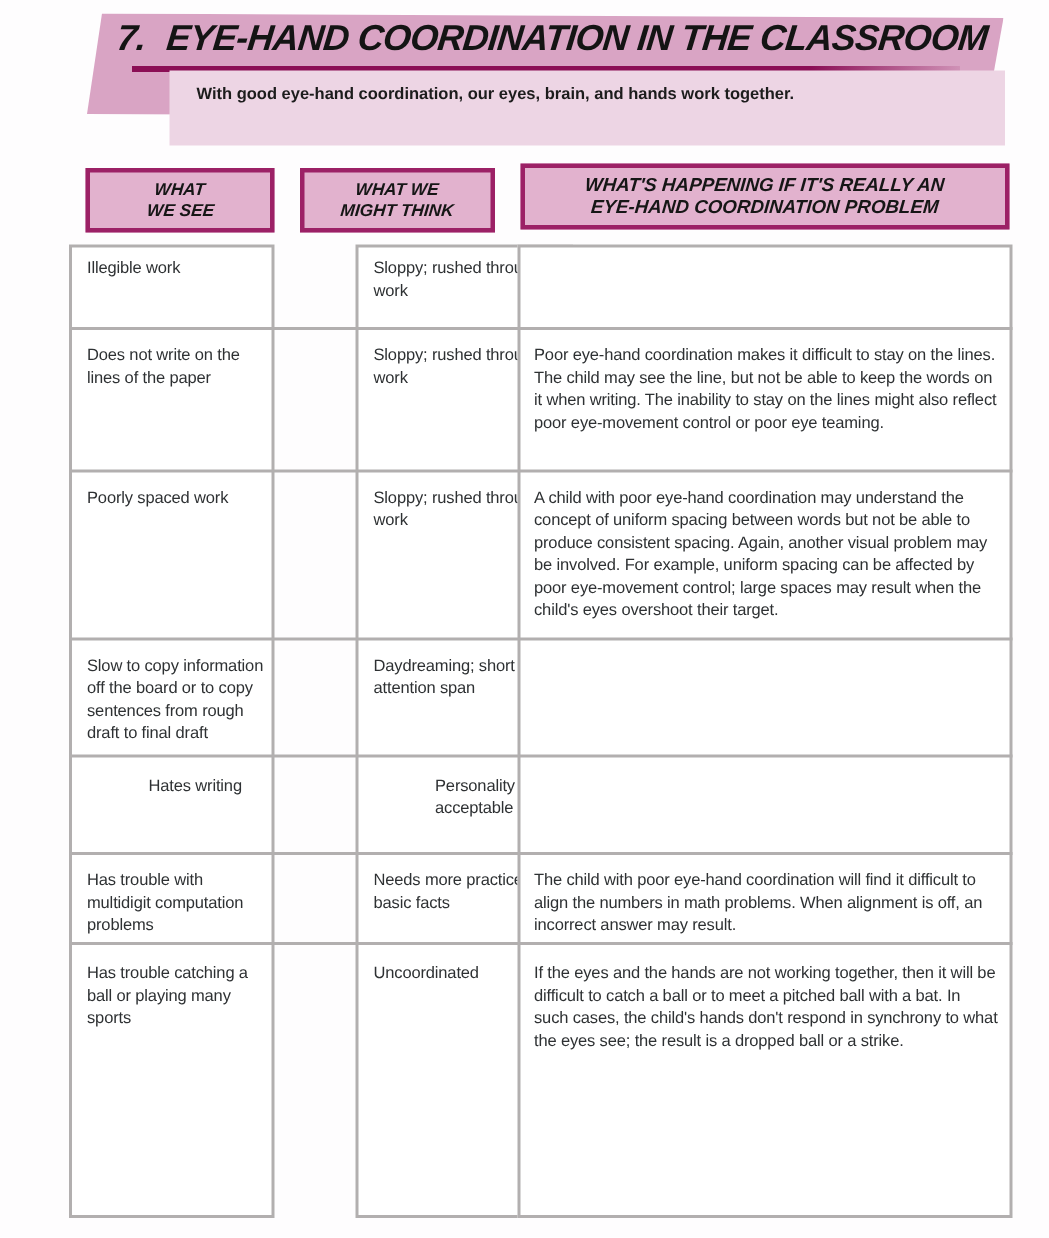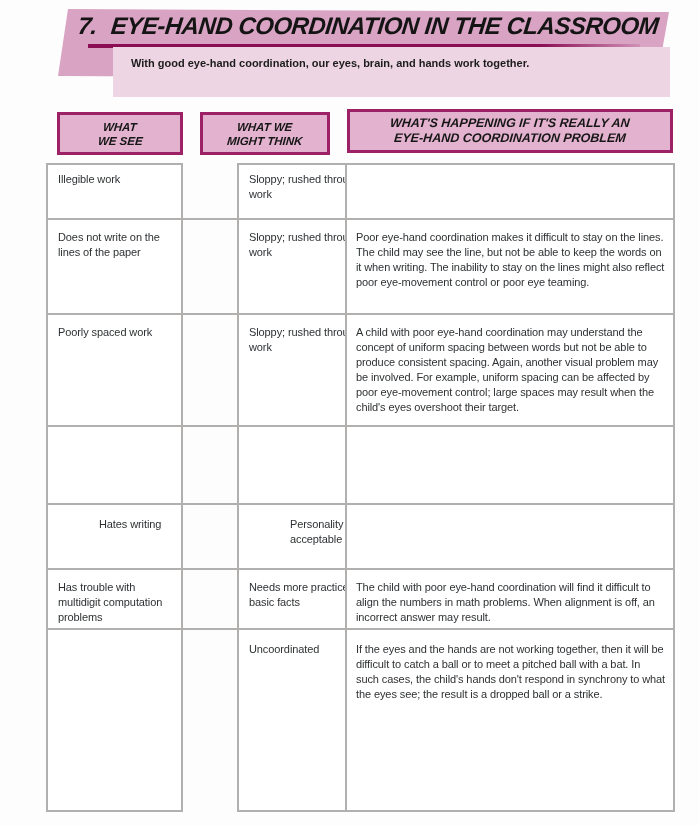--- a/index.html
+++ b/index.html
@@ -110,28 +110,31 @@
     <span>WHAT'S HAPPENING IF IT'S REALLY AN</span>
     <span>EYE-HAND COORDINATION PROBLEM</span>
   </div>
 
   <div class="table-wrap">
 
     <div class="tcol tcol-1">
       <div class="cell r0">Illegible work</div>
       <div class="cell r1">Does not write on the lines of the paper</div>
       <div class="cell r2">Poorly spaced work</div>
+      <div class="cell r3">Slow to copy information off the board or to copy sentences from rough draft to final draft</div>
       <div class="cell r4">Hates writing</div>
       <div class="cell r5">Has trouble with multidigit computation problems</div>
+      <div class="cell r6">Has trouble catching a ball or playing many sports</div>
     </div>
 
     <div class="tcol tcol-2">
       <div class="cell r0">Sloppy; rushed through work</div>
       <div class="cell r1">Sloppy; rushed through work</div>
       <div class="cell r2">Sloppy; rushed through work</div>
+      <div class="cell r3">Daydreaming; short attention span</div>
       <div class="cell r4">Personality acceptable</div>
       <div class="cell r5">Needs more practice with basic facts</div>
       <div class="cell r6">Uncoordinated</div>
     </div>
 
     <div class="tcol tcol-3">
       <div class="cell r1">Poor eye-hand coordination makes it difficult to stay on the lines. The child may see the line, but not be able to keep the words on it when writing. The inability to stay on the lines might also reflect poor eye-movement control or poor eye teaming.</div>
       <div class="cell r2">A child with poor eye-hand coordination may understand the concept of uniform spacing between words but not be able to produce consistent spacing. Again, another visual problem may be involved. For example, uniform spacing can be affected by poor eye-movement control; large spaces may result when the child's eyes overshoot their target.</div>
       <div class="cell r6">If the eyes and the hands are not working together, then it will be difficult to catch a ball or to meet a pitched ball with a bat. In such cases, the child's hands don't respond in synchrony to what the eyes see; the result is a dropped ball or a strike.</div>
       <div class="cell r5">The child with poor eye-hand coordination will find it difficult to align the numbers in math problems. When alignment is off, an incorrect answer may result.</div>

